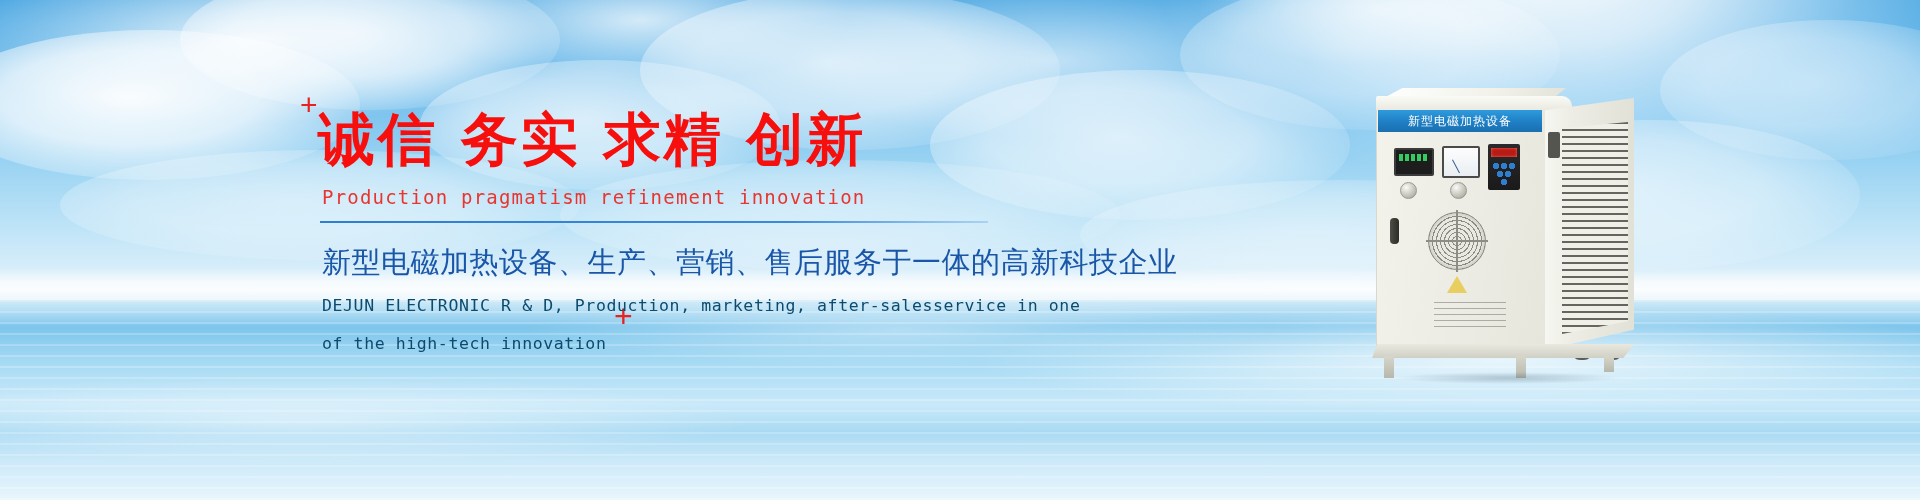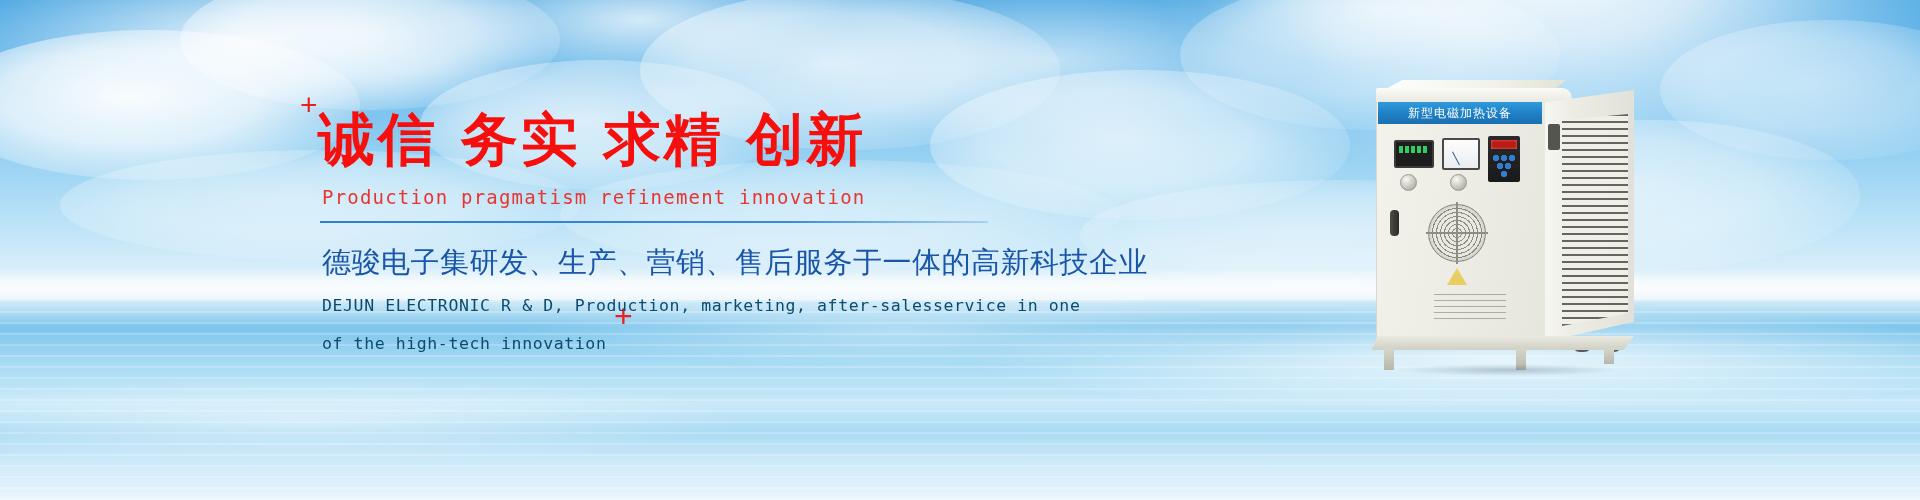--- a/index.html
+++ b/index.html
@@ -165,21 +165,21 @@
     line-height: 1.85;
     color: #0c4a6e;
     margin: 8px 0 0 4px;
     white-space: nowrap;
   }
 
   
   .machine {
     position: absolute;
     left: 1376px;
-    top: 62px;
+    top: 70px;
     width: 270px;
     height: 300px;
   }
   
   .m-lid {
     position: absolute;
     left: 0; top: 26px;
     width: 196px; height: 16px;
     background: linear-gradient(to bottom, #fbfbf6, #e7e7de);
     border-radius: 2px 10px 0 0;
@@ -411,21 +411,21 @@
   <div class="sea"></div>
   <div class="sea-glow"></div>
 
   <div class="plus plus-1">+</div>
   <div class="plus plus-2">+</div>
 
   <div class="copy">
     <h1 class="headline">诚信 务实 求精 创新</h1>
     <div class="headline-en">Production  pragmatism  refinement  innovation</div>
     <div class="rule"></div>
-    <div class="subhead">德骏电子集研发、生产、营销、售后服务于一体的高新科技企业</div>
+    <div class="subhead">新型电磁加热设备、生产、营销、售后服务于一体的高新科技企业</div>
     <div class="subhead-en">DEJUN ELECTRONIC R &amp; D, Production, marketing, after-salesservice in one</div>
     <div class="subhead-en">of the high-tech innovation</div>
   </div>
 
   <div class="machine">
     <div class="m-lid-top"></div>
     <div class="m-lid"></div>
     <div class="m-side"></div>
     <div class="m-vents"></div>
     <div class="m-side-handle"></div>

